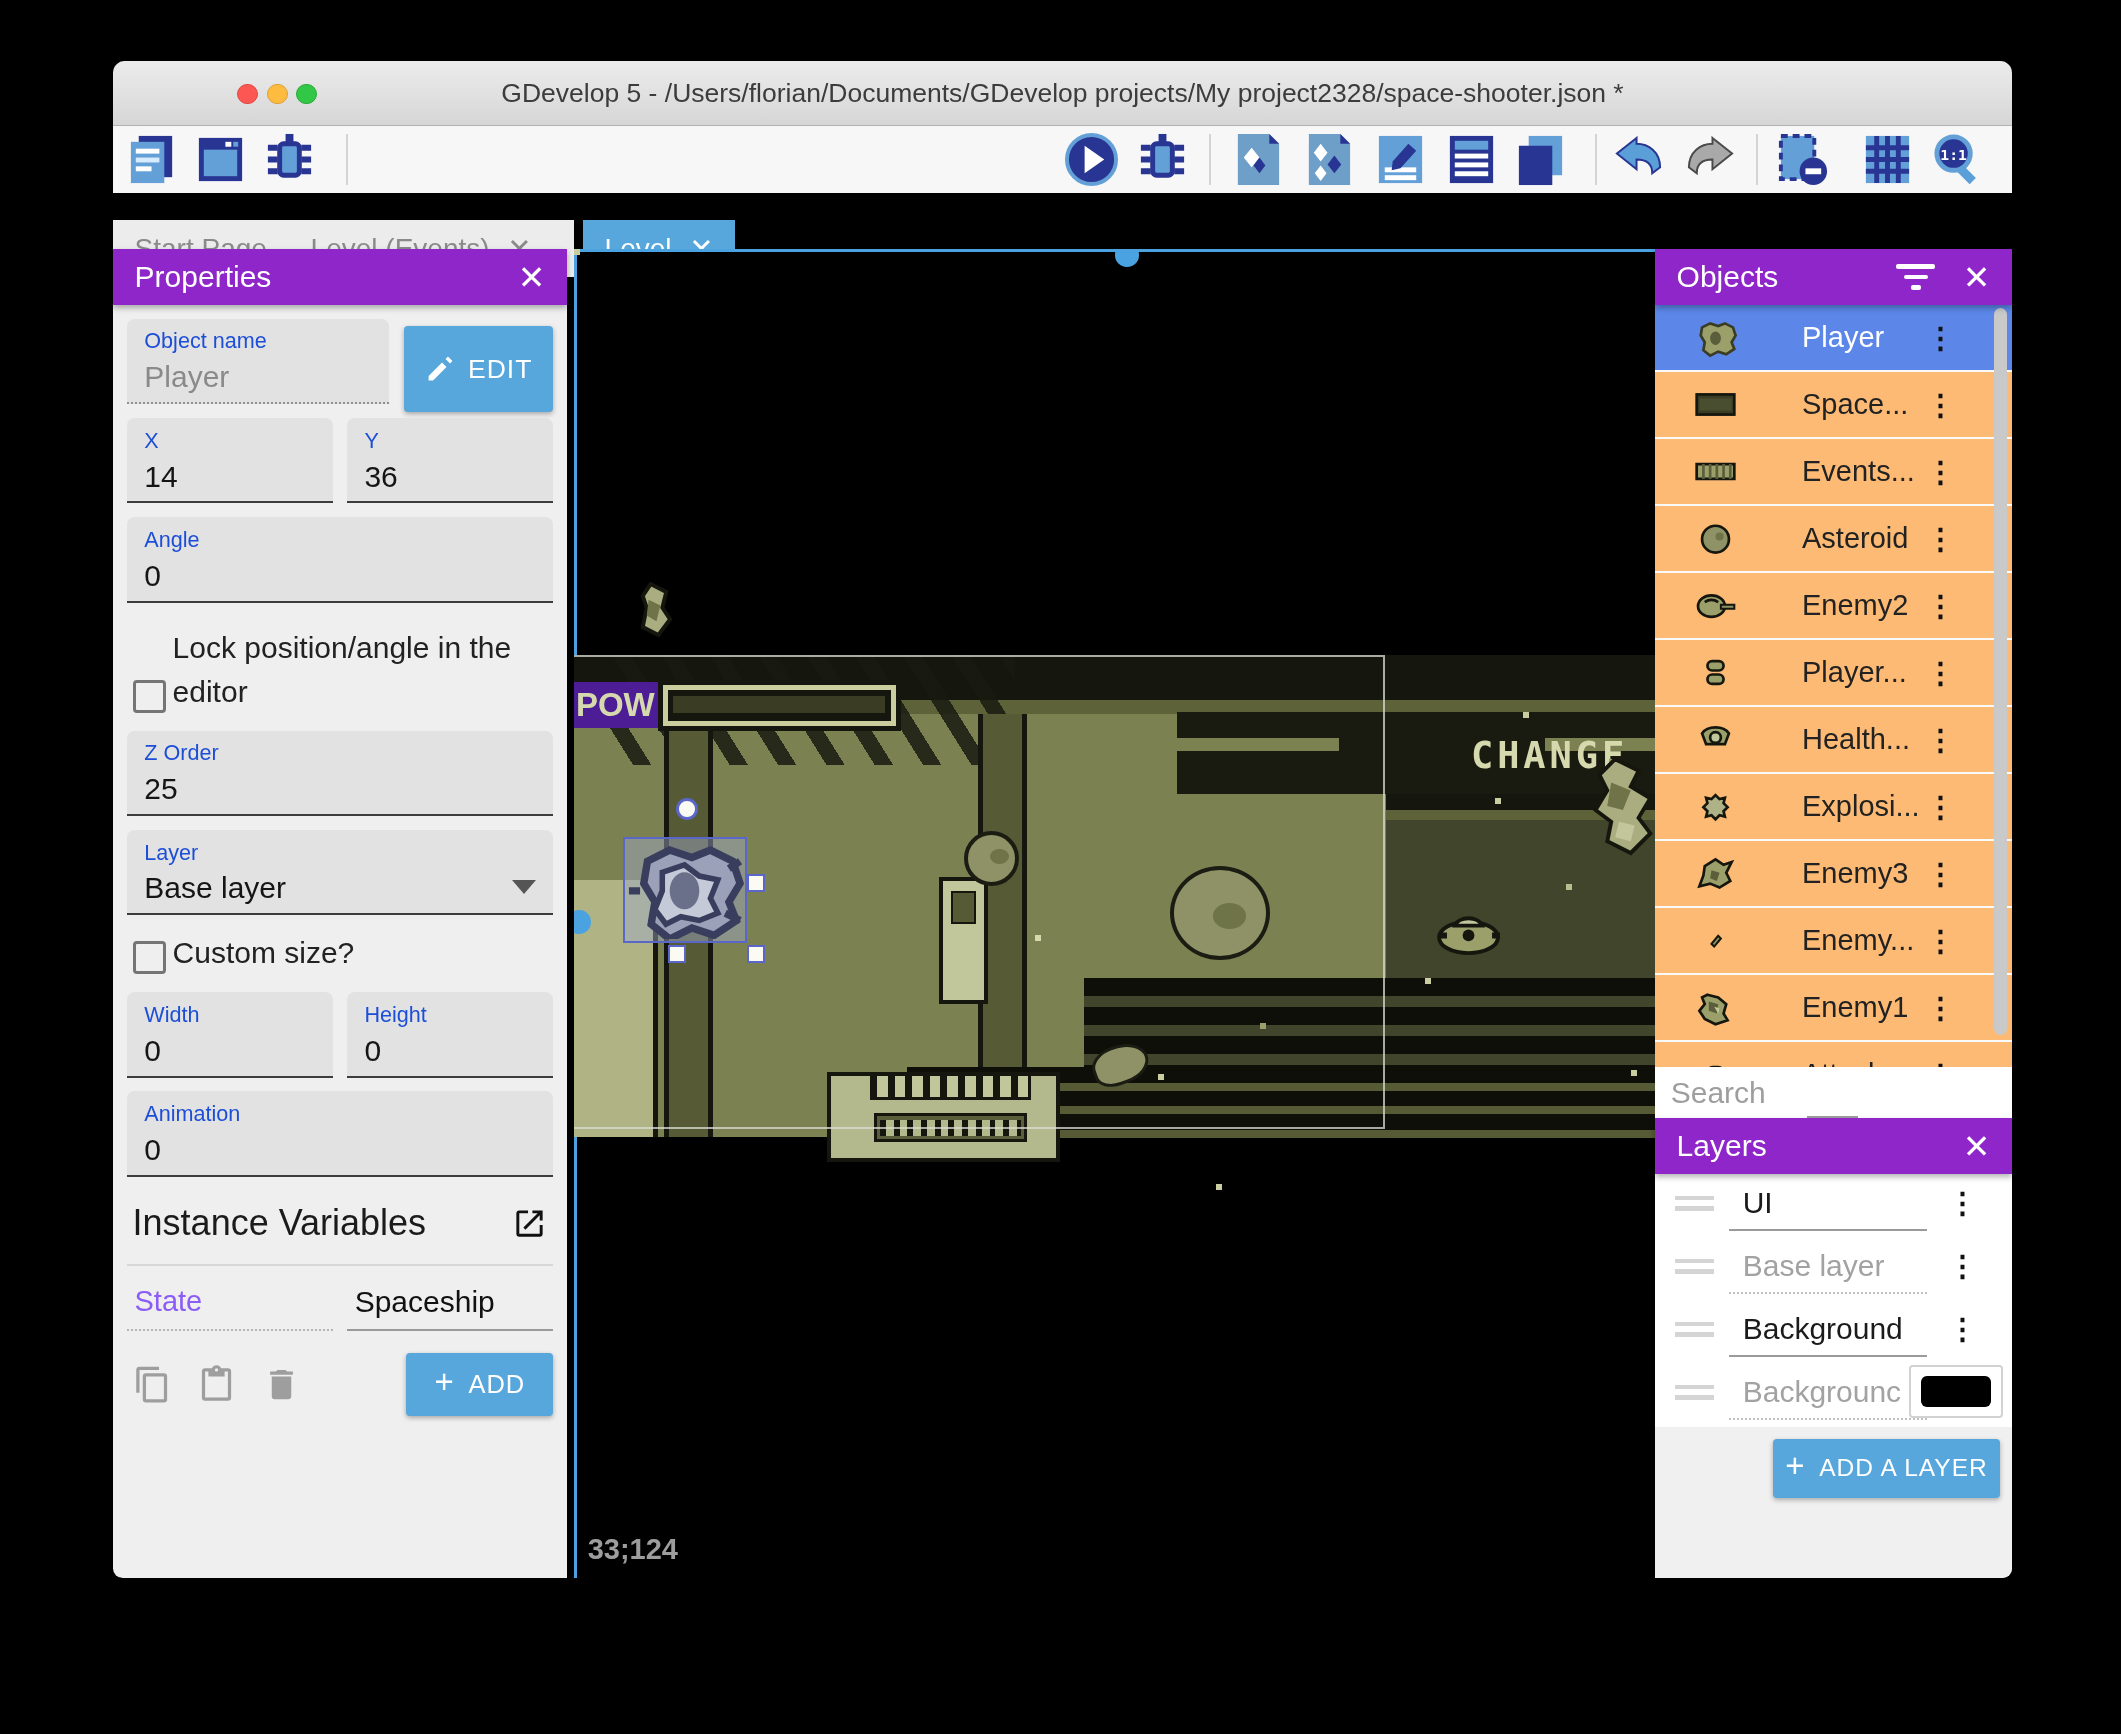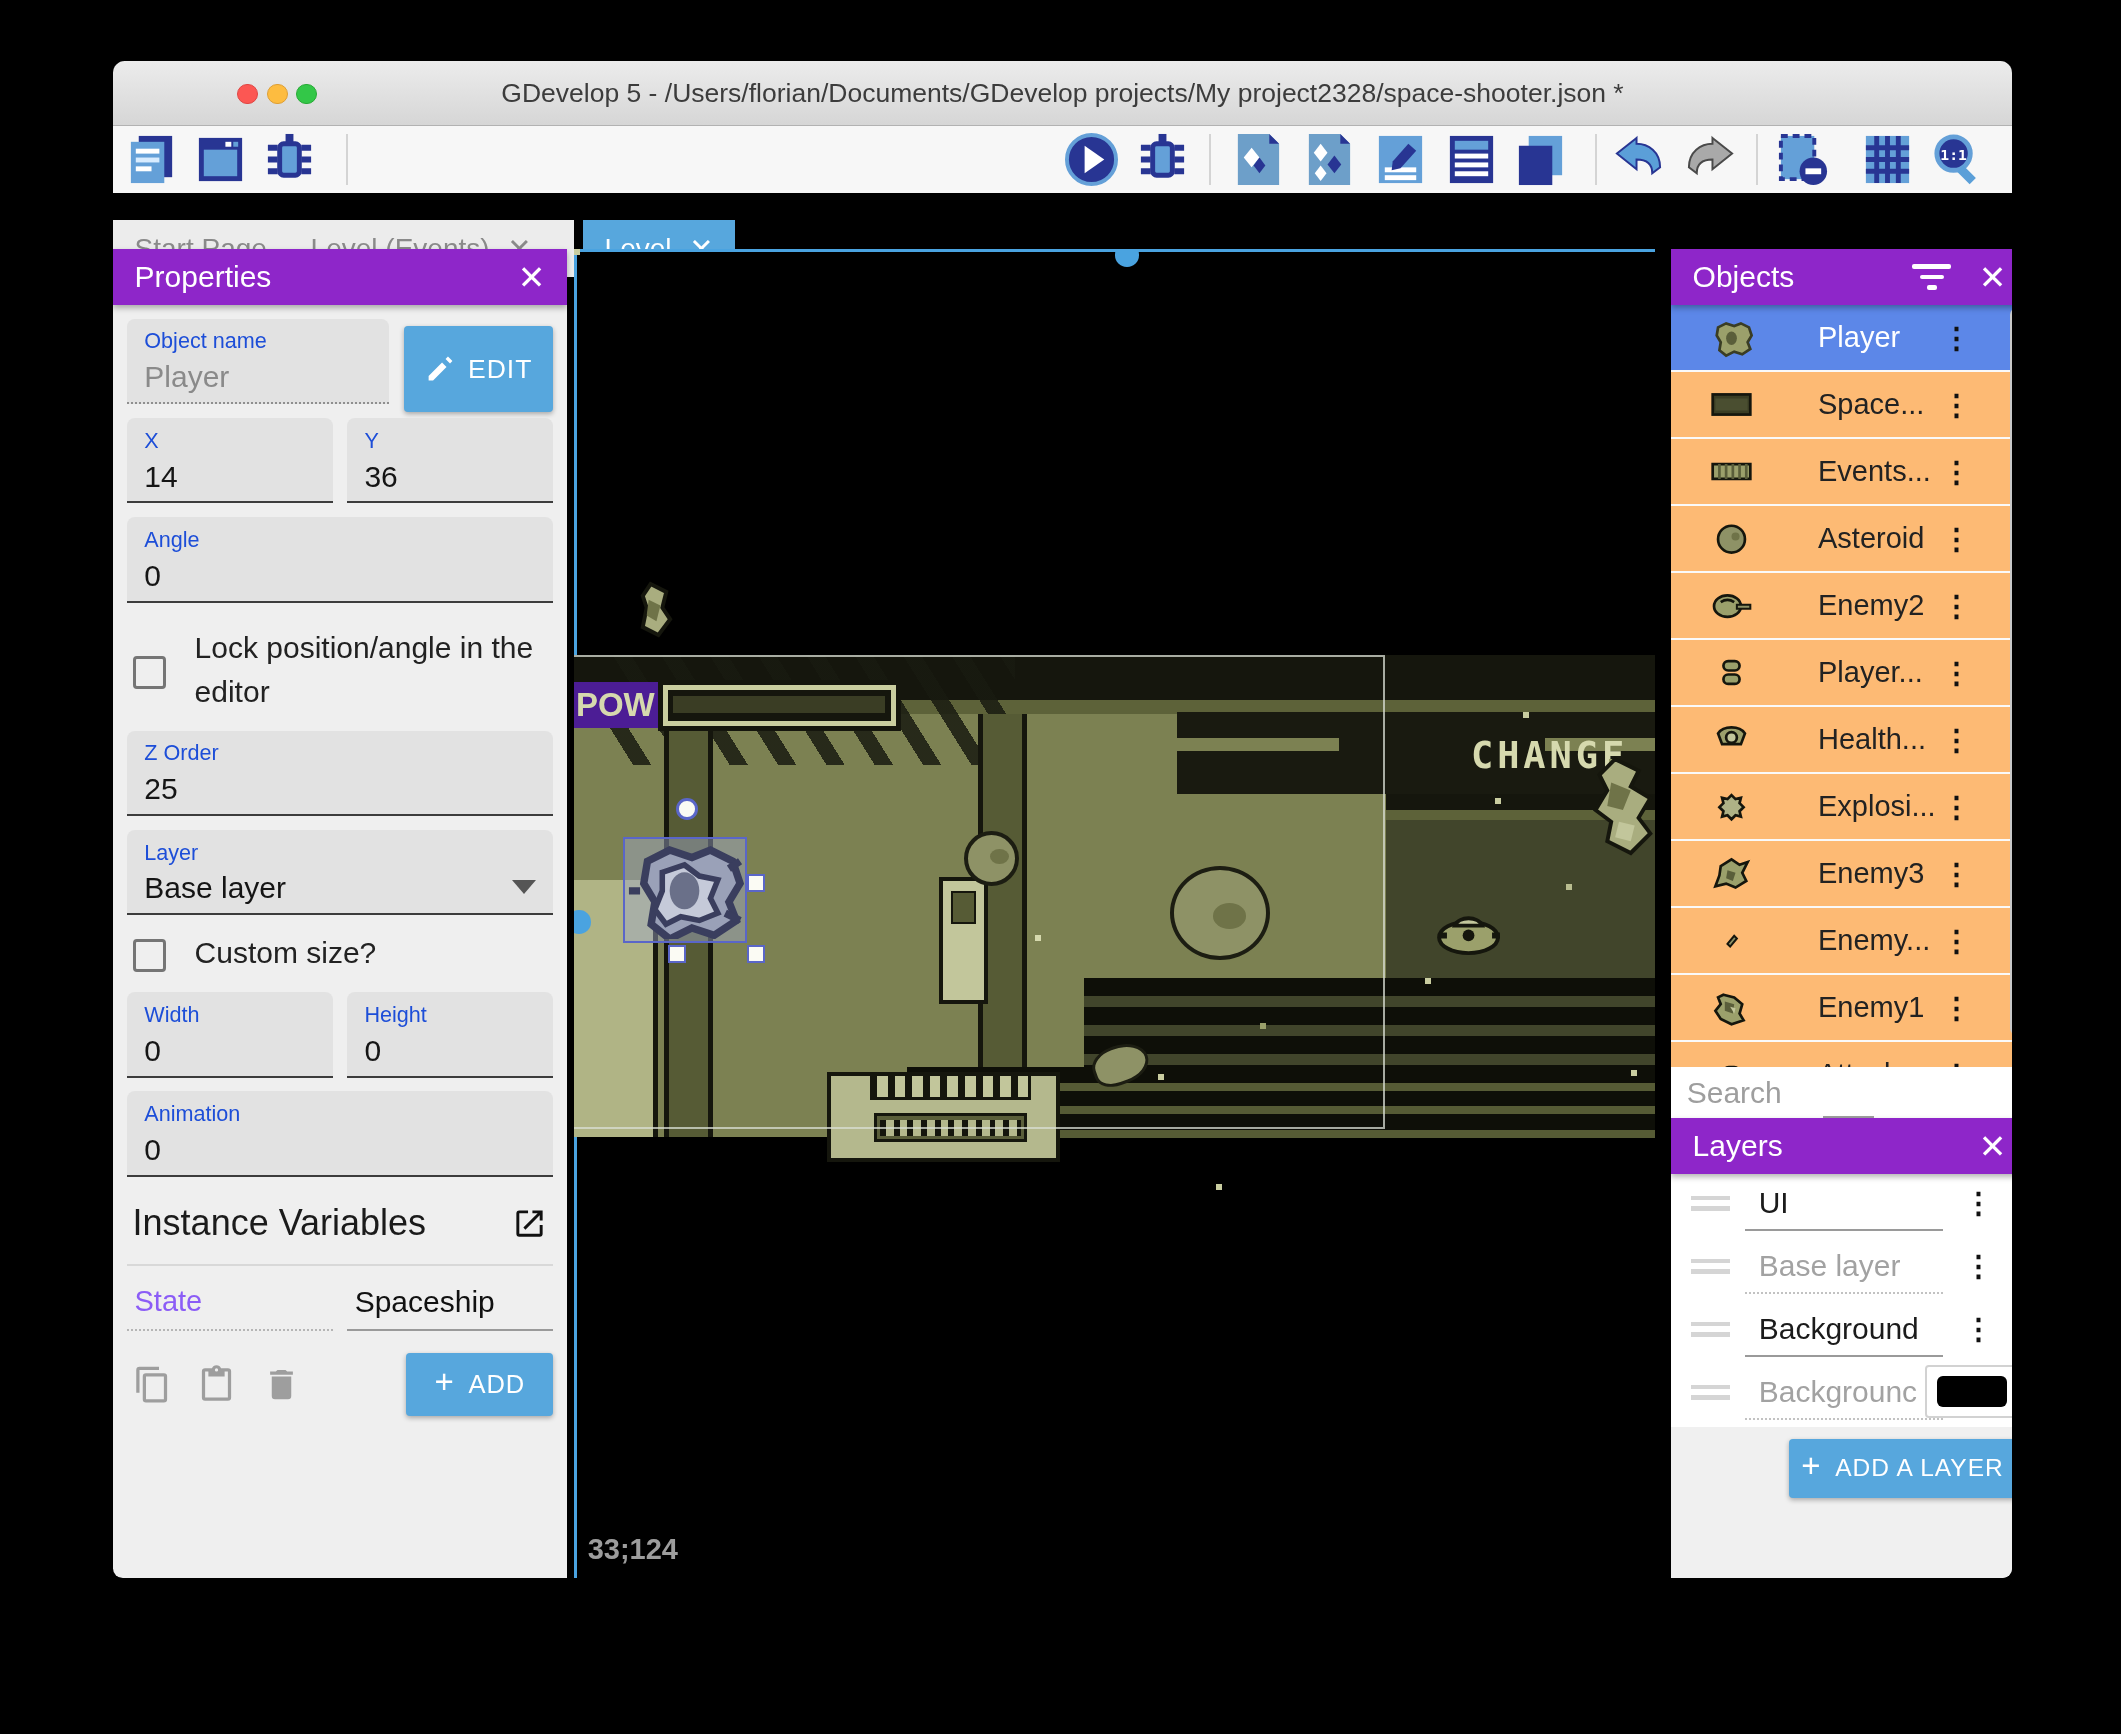--- a/index.html
+++ b/index.html
@@ -30,21 +30,21 @@
   .tab { position:absolute; top:0; height:57px; display:flex; align-items:center; gap:17.6px;
          font-size:28px; color:#8a8a8a; padding:0 21.6px; }
   .tab .x { font-size:29px; color:#8a8a8a; }
   .tab.active { background:#57a7dd; color:#fff; }
   .tab.active .x { color:#fff; }
 
   
   .content { position:absolute; left:0; top:188px; width:100%; height:1329px; }
   .left-panel  { position:absolute; left:0; top:0; width:454px; height:100%; background:#efefef; }
   .canvas      { position:absolute; left:461px; top:0; width:1081px; height:100%; background:#000; overflow:hidden; }
-  .right-panel { position:absolute; left:1542px; top:0; width:357px; height:100%; background:#f0f0f0;margin-left:16px; }
+  .right-panel { position:absolute; left:1542px; top:0; width:357px; height:100%; background:#f0f0f0; }
 
   .panel-header { position:relative; height:56px; background:#8e26c9; color:#fff;
                   display:flex; align-items:center; box-shadow:0 2.9px 5.9px rgba(0,0,0,.3); z-index:5; }
   .panel-header .ph-title { font-size:30px; font-weight:500; margin-left:21.6px; flex:1; }
   .panel-header .ph-x { font-size:33px; margin-right:21.6px; font-weight:300; }
   .panel-header .ph-filter { width:39px; margin-right:27.4px; }
   .panel-header .ph-filter i { display:block; height:4.9px; background:#fff; margin:5.9px auto; border-radius:2px; }
   .panel-header .ph-filter i:nth-child(1){ width:39px; } .panel-header .ph-filter i:nth-child(2){ width:23.5px; } .panel-header .ph-filter i:nth-child(3){ width:9.8px; }
 
   
@@ -56,21 +56,21 @@
   .field.disabled { border-bottom:2.9px dotted #8f8f8f; }
   .field.disabled .fvalue { color:#8a8a8a; }
   .frow { display:flex; gap:13.7px; }
   .frow .field { flex:1; }
   .name-row { display:flex; gap:15.7px; align-items:flex-start; }
   .name-row .field { flex:1; }
   .btn-blue { background:#57a7dd; color:#fff; border-radius:3.9px; display:flex; align-items:center;
               justify-content:center; gap:13.7px; font-size:26.5px; letter-spacing:1px;
               box-shadow:0 2px 4.9px rgba(0,0,0,.3); }
   .edit-btn { width:149px; height:86px; margin-top:7.8px; }
-  .checkrow { display:flex; align-items:center; gap:29px; padding:9.8px 3.9px 17.6px 5.9px; }
+  .checkrow { display:flex; align-items:flex-end; gap:7px; padding:9.8px 3.9px 17.6px 5.9px; }
   .checkbox { width:33px; height:33px; border:3.9px solid #757575; border-radius:3.9px; background:transparent; margin-top:5.9px; flex:none; }
   .checklabel { font-size:30px; color:#222; line-height:1.45; }
   .select-caret { float:right; margin-top:-25.5px; width:0; height:0;
                   border-left:12.7px solid transparent; border-right:12.7px solid transparent; border-top:14.7px solid #555; }
   .iv-head { display:flex; align-items:center; margin:25.5px 5.9px 19.6px 5.9px; }
   .iv-head .iv-title { flex:1; font-size:36px; color:#1b1b1b; }
   .var-row { display:flex; border-top:2px solid #d8d8d8; padding-top:15.7px; }
   .var-name  { flex:1; font-size:29px; color:#8b5cf6; border-bottom:2.9px dotted #b5b5b5; padding:3.9px 7.8px 9.8px 7.8px; margin-right:13.7px; }
   .var-value { flex:1; font-size:30px; color:#111; border-bottom:2.9px solid #9a9a9a; padding:3.9px 7.8px 9.8px 7.8px; }
   .var-actions { display:flex; align-items:center; gap:25.5px; margin-top:21.6px; }

